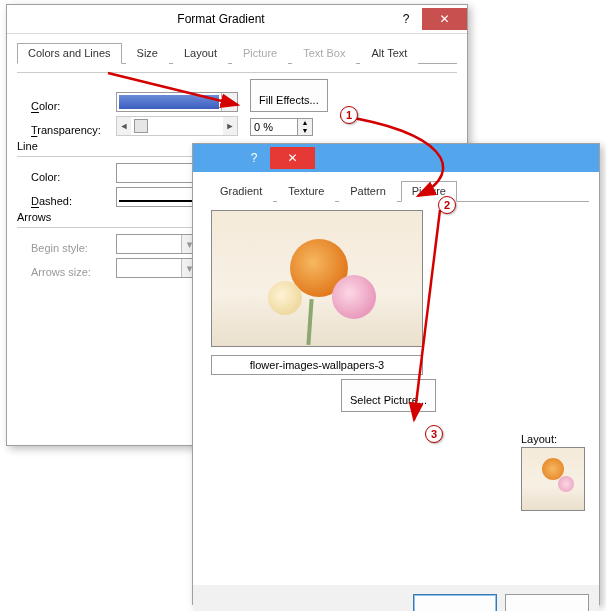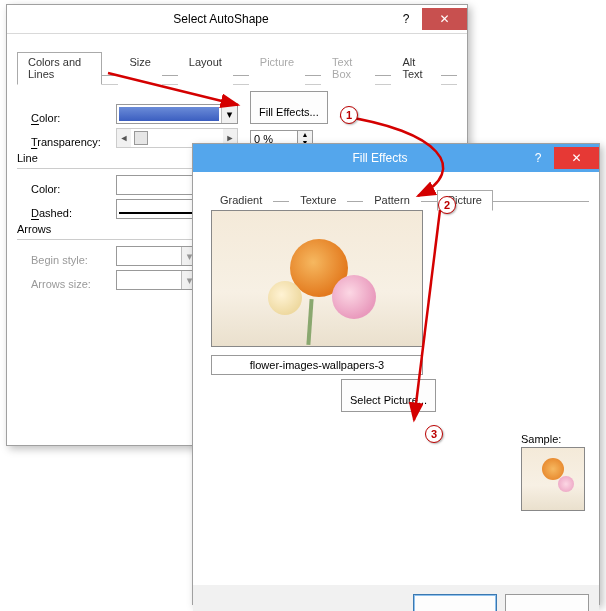--- a/index.html
+++ b/index.html
@@ -5,21 +5,21 @@
   body { margin:0; font-family:"Segoe UI",Tahoma,sans-serif; font-size:11px; color:#000; background:#fff; width:606px; height:611px; position:relative; }
   .dialog { position:absolute; background:#fff; border:1px solid #a0a0a0; box-shadow:3px 3px 8px rgba(0,0,0,0.25); }
   .titlebar { height:28px; background:#fff; display:flex; align-items:center; border-bottom:1px solid #d9d9d9; }
   .titlebar.blue { background:#54a6ec; color:#fff; border-bottom:none; }
   .titlebar .title { flex:1; text-align:center; font-size:12px; }
   .tbtn { width:32px; height:22px; display:flex; align-items:center; justify-content:center; font-size:12px; }
   .closebtn { background:#c8504f; color:#fff; width:45px; height:22px; margin-right:0; }
   .closebtn.red2 { background:#e63935; }
   .inner { padding:8px 10px 10px 10px; }
   .tabs { display:flex; border-bottom:1px solid #aaa; margin-bottom:8px; }
-  .tab { padding:3px 10px 4px 10px; border:1px solid transparent; border-bottom:none; margin-right:16px; color:#333; position:relative; top:10px; background:#fff;}
+  .tab { padding:3px 10px 4px 10px; border:1px solid transparent; border-bottom:none; margin-right:4px; color:#333; position:relative; top:1px; background:#fff;}
   .tab.active { border-color:#aaa; background:#fff; border-bottom:1px solid #fff;}
   .tab.dis { color:#aaa; }
   .group-label { margin:4px 0 4px 0; }
   .hr { border-top:1px solid #ccc; margin:2px 0 6px 0; }
   .row { display:flex; align-items:flex-end; margin:4px 0 4px 14px; }
   .row label { width:85px; }
   .under { text-decoration:underline; text-decoration-color:#000; text-underline-offset:2px; }
   .combo { width:120px; height:18px; border:1px solid #999; display:flex; align-items:center; background:#fff; }
   .combo .sw { flex:1; height:14px; margin:0 2px; }
   .combo .dd { width:15px; height:18px; border-left:1px solid #bbb; display:flex; align-items:center; justify-content:center; background:#f1f1f1;}
@@ -44,21 +44,21 @@
   .btnrow { display:flex; justify-content:flex-end; gap:8px; padding:8px 10px; border-top:1px solid transparent; background:#f1f1f1;}
   .badge { width:16px; height:16px; border-radius:50%; background:#fff; border:1px solid #b00; color:#b00; font-size:11px; font-weight:bold; display:flex; align-items:center; justify-content:center; position:absolute; z-index:20; box-shadow:1px 1px 2px rgba(0,0,0,0.3);}
   .arrowline { position:absolute; z-index:15; pointer-events:none; }
 </style>
 </head>
 <body>
 
 <div class="dialog" style="left:6px; top:4px; width:460px; height:440px;">
   <div class="titlebar">
     <div style="width:45px"></div>
-    <div class="title">Select AutoShape</div>
+    <div class="title">Format Gradient</div>
     <div class="tbtn">?</div>
     <div class="tbtn closebtn">✕</div>
   </div>
   <div class="inner">
     <div class="tabs">
       <div class="tab active">Colors and Lines</div>
       <div class="tab">Size</div>
       <div class="tab">Layout</div>
       <div class="tab dis">Picture</div>
       <div class="tab dis">Text Box</div>
@@ -126,21 +126,20 @@
           <div class="sw"></div>
           <div class="dd">▾</div>
         </div>
     </div>
   </div>
 </div>
 
 <div class="dialog" style="left:192px; top:143px; width:406px; height:460px;">
   <div class="titlebar blue">
     <div style="width:45px"></div>
-    <div class="title">Fill Effects</div>
     <div class="tbtn" style="color:#fff">?</div>
     <div class="tbtn closebtn red2">✕</div>
   </div>
   <div class="inner" style="position:relative; height:395px;">
     <div class="tabs" style="margin-left:6px">
       <div class="tab">Gradient</div>
       <div class="tab">Texture</div>
       <div class="tab">Pattern</div>
       <div class="tab active">Picture</div>
     </div>
@@ -150,21 +149,21 @@
       <div class="flower" style="width:34px;height:34px;left:56px;top:70px;background:radial-gradient(circle at 40% 40%, #fff3d4 0%, #eed9a0 70%);"></div>
       <div style="position:absolute;left:96px;top:88px;width:4px;height:46px;background:#8aa86f;transform:rotate(4deg);"></div>
     </div>
     <div class="textfield" style="margin-left:8px">flower-images-wallpapers-3</div>
     <div style="text-align:left; margin:4px 0 0 138px;">
       <div class="btn">
           <span>Select Picture...</span>
         </div>
     </div>
     <div class="sample">
-      <div class="lbl">Sample:</div>
+      <div class="lbl">Layout:</div>
       <div class="thumb2">
         <div class="flower" style="width:22px;height:22px;left:20px;top:10px;background:radial-gradient(circle,#f6b860,#e37a1e);"></div>
         <div class="flower" style="width:16px;height:16px;left:36px;top:28px;background:radial-gradient(circle,#fcd7e4,#e99abd);"></div>
       </div>
     </div>
   </div>
   <div class="btnrow">
     <div class="btn primary" style="width:66px;justify-content:center">OK</div>
     <div class="btn" style="width:66px;justify-content:center">Cancel</div>
   </div>

